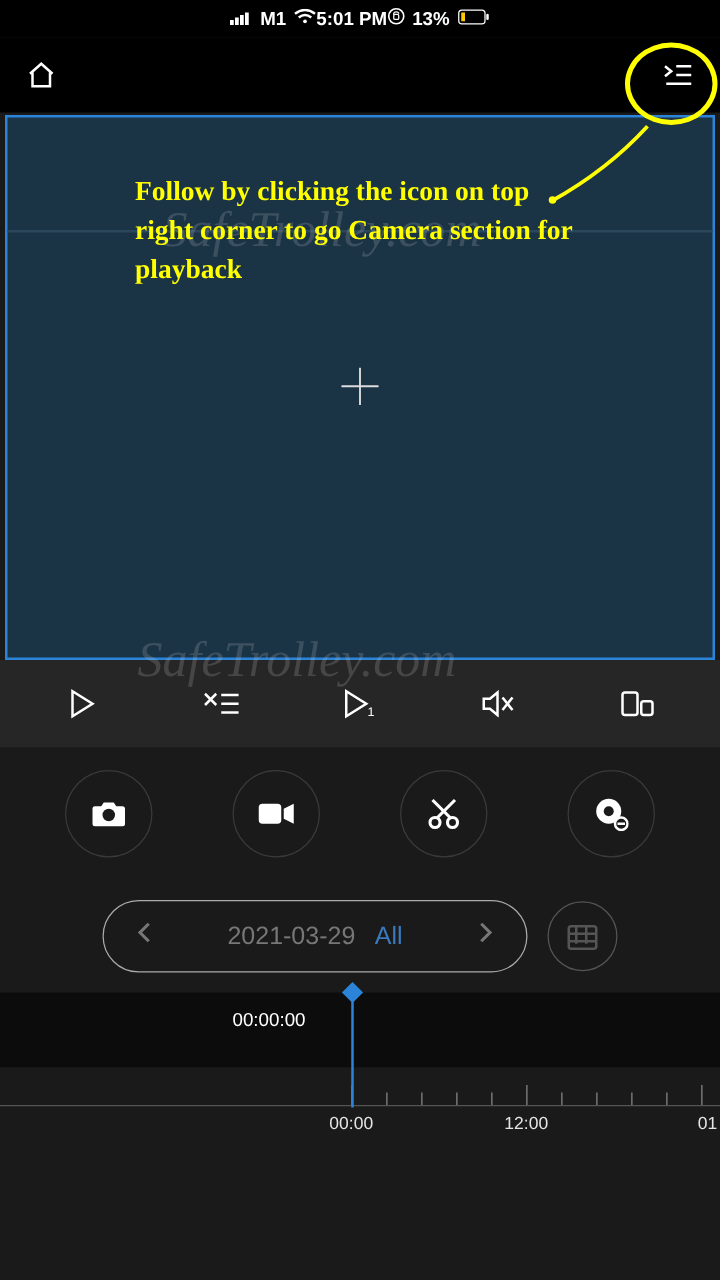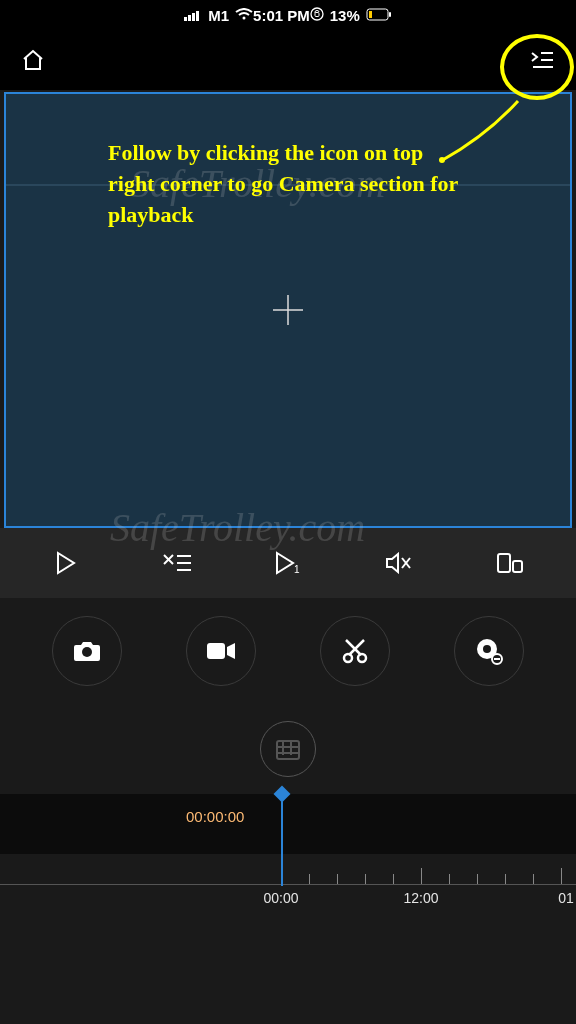--- a/index.html
+++ b/index.html
@@ -165,21 +165,21 @@
     height: 60px;
     position: relative;
     display: flex;
     align-items: center;
   }
   .timecode {
     position: absolute;
     left: 186px;
     top: 14px;
     font-size: 15px;
-    color: #fdba74;
+    color: #ffffff;
   }
   .ruler-wrap {
     position: relative;
     background: #1a1a1a;
     height: 60px;
   }
   .ruler-line { position: absolute; top: 30px; left: 0; right: 0; height: 1px; background: #555; }
   .tick { position: absolute; top: 20px; width: 1px; height: 10px; background: #888; }
   .tick.major { top: 14px; height: 16px; }
   .tick-label { position: absolute; top: 36px; font-size: 14px; color: #e5e5e5; transform: translateX(-50%); }
@@ -343,20 +343,36 @@
     <svg width="28" height="28" fill="#fff">
         <circle cx="12" cy="12" r="10"></circle>
         <circle cx="12" cy="12" r="4" fill="#1a1a1a"></circle>
         <circle cx="22" cy="22" r="5" fill="#1a1a1a" stroke="#fff" stroke-width="2"></circle>
         <line x1="19" y1="22" x2="25" y2="22" stroke="#fff" stroke-width="2"></line>
       </svg>
   </div>
 </div>
 
 <div class="date-bar">
+  <div class="date-pill">
+    <span class="chev">
+      <svg width="12" height="18">
+          <polyline points="10,2 3,9 10,16" fill="none" stroke="#777" stroke-width="2.5"></polyline>
+        </svg>
+    </span>
+    <span>
+      <span class="date-text">2021-03-29</span>
+      <span class="all-text">All</span>
+    </span>
+    <span class="chev">
+      <svg width="12" height="18">
+          <polyline points="2,2 9,9 2,16" fill="none" stroke="#777" stroke-width="2.5"></polyline>
+        </svg>
+    </span>
+  </div>
   <div class="calendar-circle">
     <svg width="26" height="24" fill="none" stroke="#555" stroke-width="2">
         <rect x="2" y="4" width="22" height="18" rx="2"></rect>
         <line x1="2" y1="10" x2="24" y2="10"></line>
         <line x1="8" y1="4" x2="8" y2="18"></line>
         <line x1="16" y1="4" x2="16" y2="18"></line>
         <line x1="2" y1="16" x2="24" y2="16"></line>
       </svg>
   </div>
 </div>

